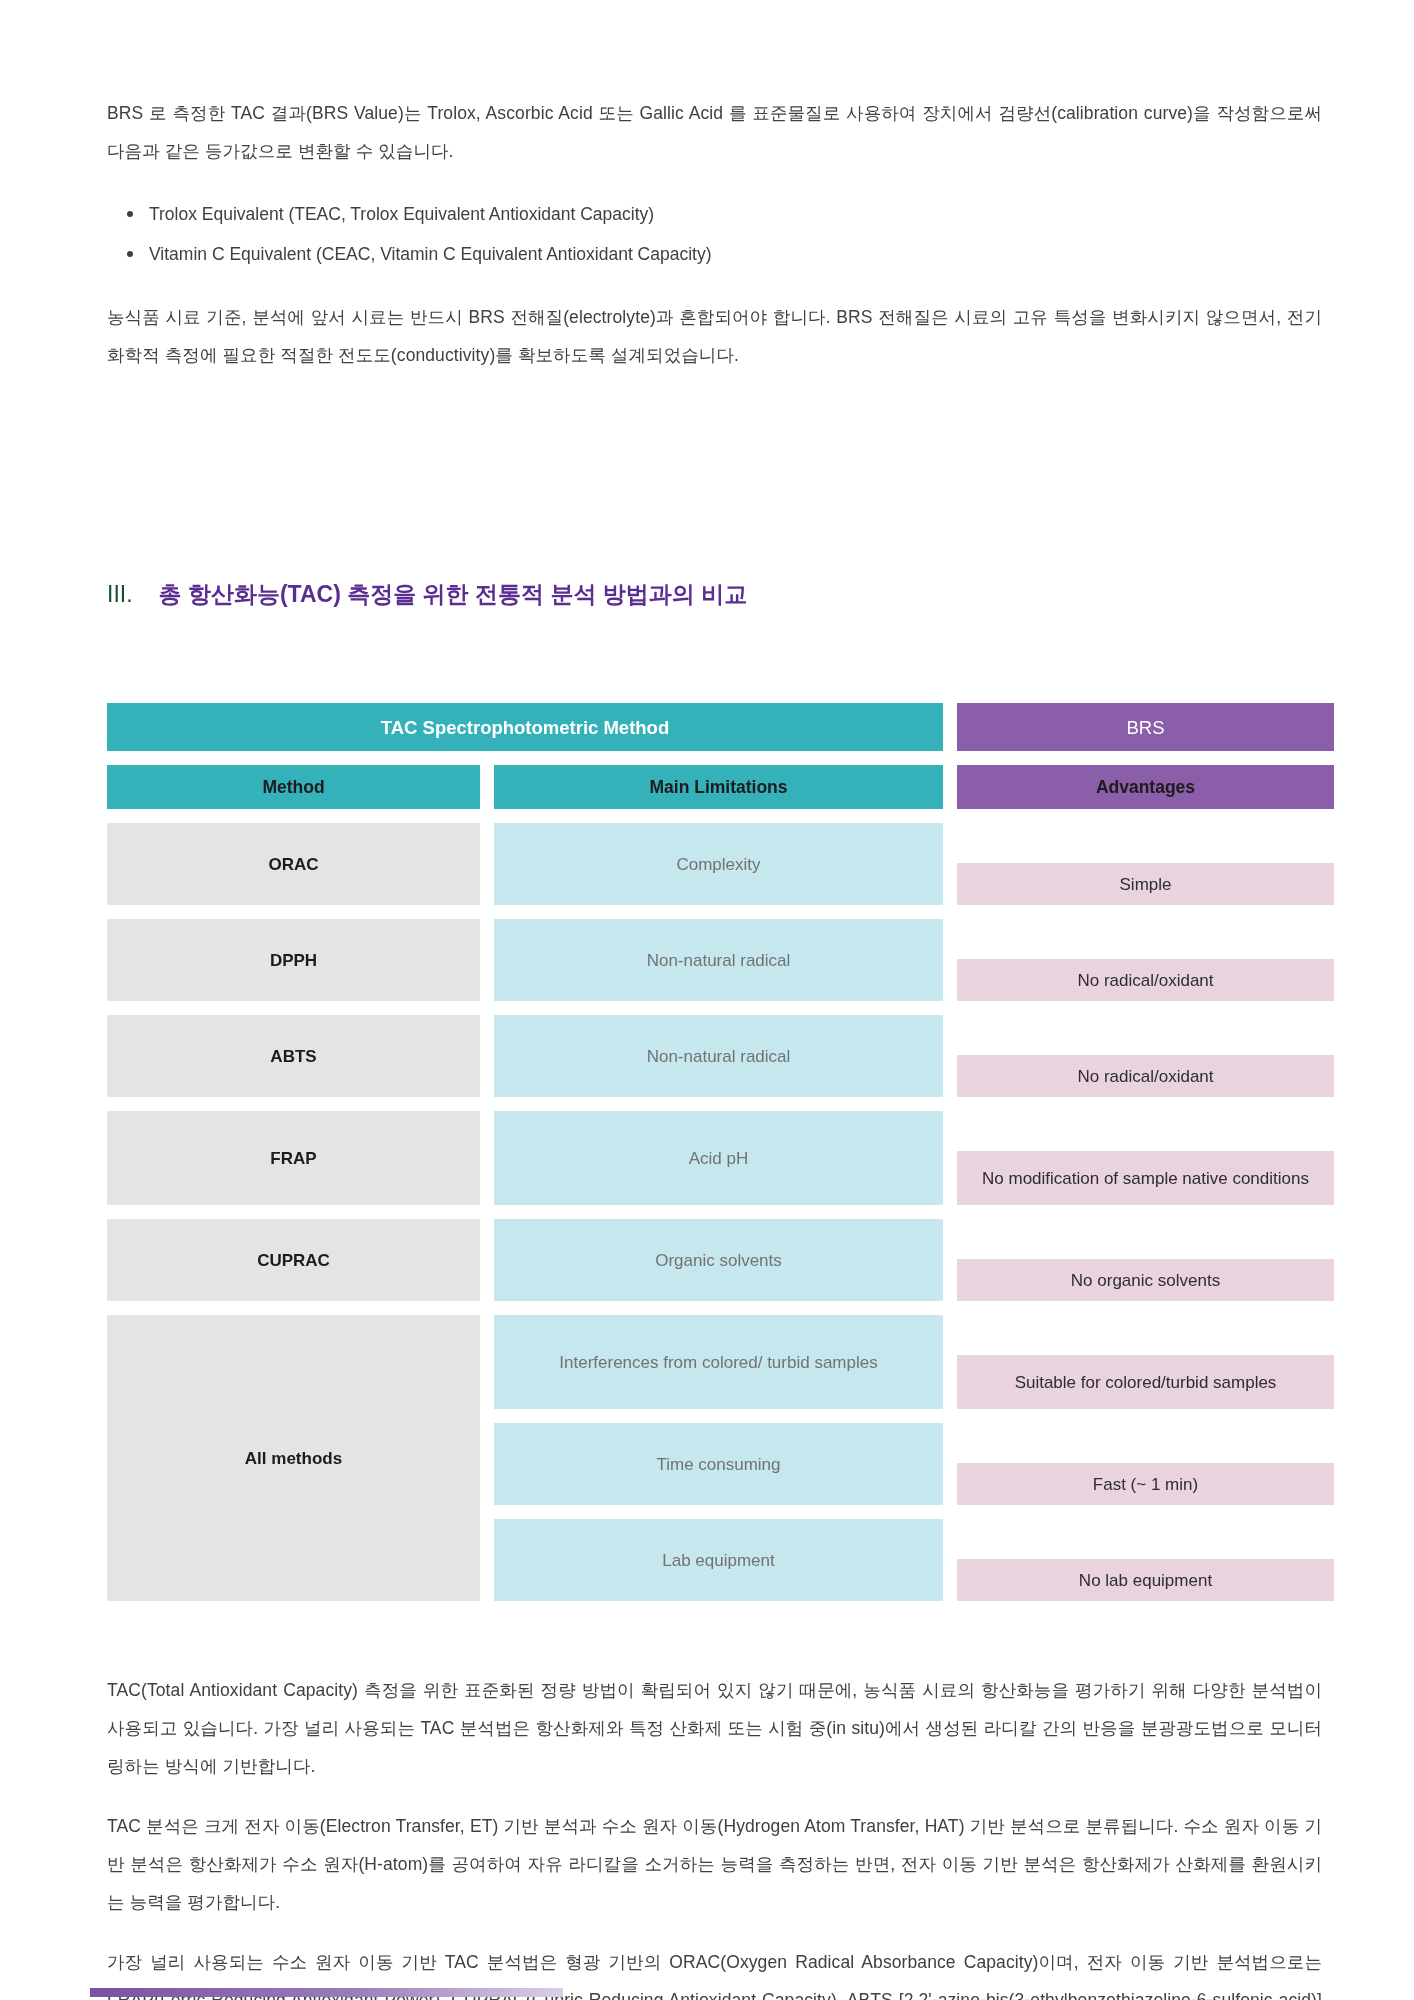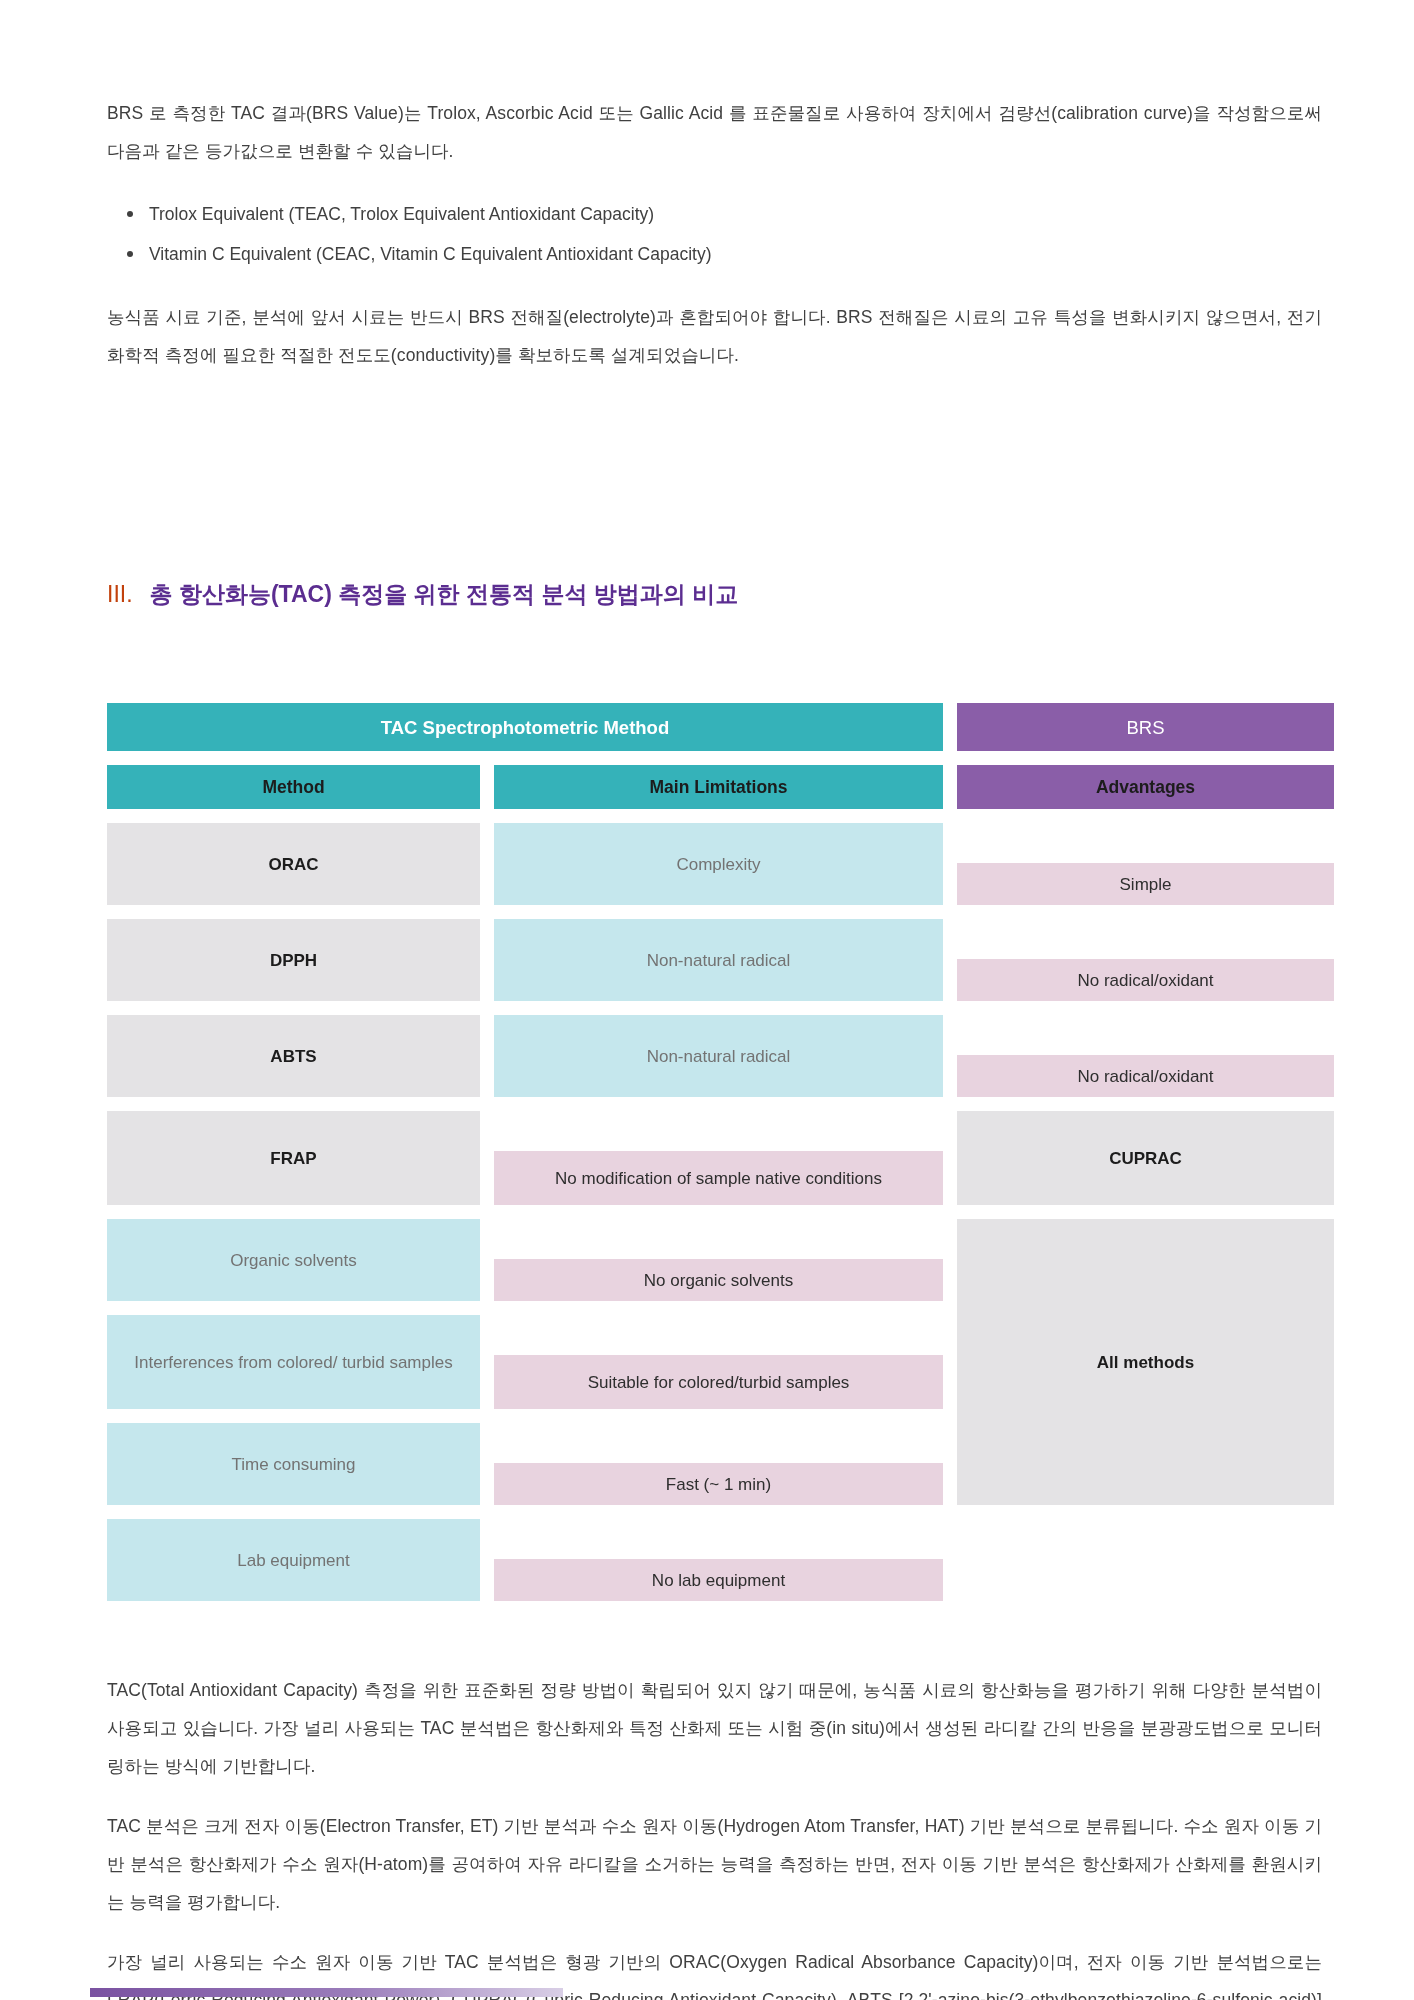--- a/index.html
+++ b/index.html
@@ -41,21 +41,21 @@
     width:6px; height:6px; border-radius:50%;
     background:#404040;
   }
 
   .section-heading {
     margin-top:203px;
     font-size:23px;
     line-height:34px;
     color:#5b2d90;
   }
-  .section-heading .numeral { font-weight:400; color:#c2410c; margin-right:17px;text-align:right; }
+  .section-heading .numeral { font-weight:400; color:#14532d; margin-right:26px;text-align:right; }
   .section-heading .htext  { font-weight:700; color:#5b2d90; }
 
   
   .cmp-table {
     margin-top:92px;
     display:grid;
     grid-template-columns:373px 449px 377px;
     column-gap:8px;
     row-gap:8px;
     width:1036px;
@@ -120,20 +120,21 @@
 
       <div class="cell c-method">DPPH</div>
       <div class="cell c-limit">Non-natural radical</div>
       <div class="cell c-adv">No radical/oxidant</div>
 
       <div class="cell c-method">ABTS</div>
       <div class="cell c-limit">Non-natural radical</div>
       <div class="cell c-adv">No radical/oxidant</div>
 
       <div class="cell c-method">FRAP</div>
+      <div class="cell c-limit">Acid pH</div>
       <div class="cell c-adv tall">No modification of sample native conditions</div>
 
       <div class="cell c-method">CUPRAC</div>
       <div class="cell c-limit">Organic solvents</div>
       <div class="cell c-adv">No organic solvents</div>
 
       <div class="cell c-method span3">All methods</div>
 
       <div class="cell c-limit tall">Interferences from colored/ turbid samples</div>
       <div class="cell c-adv tall">Suitable for colored/turbid samples</div>

